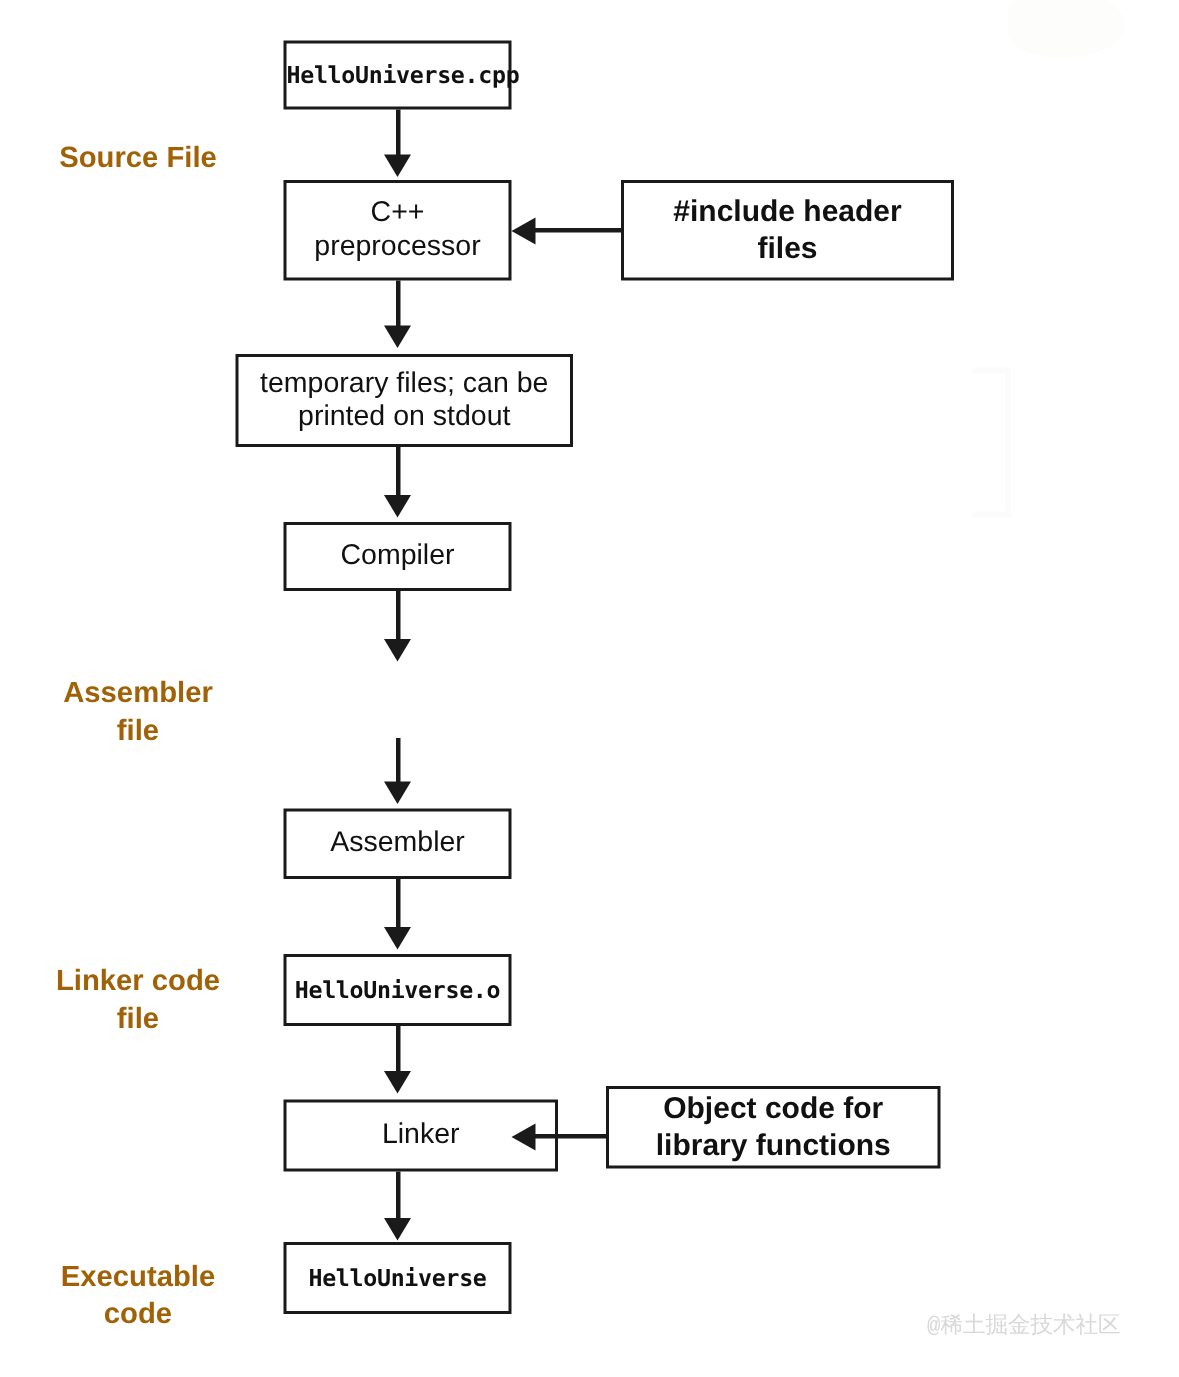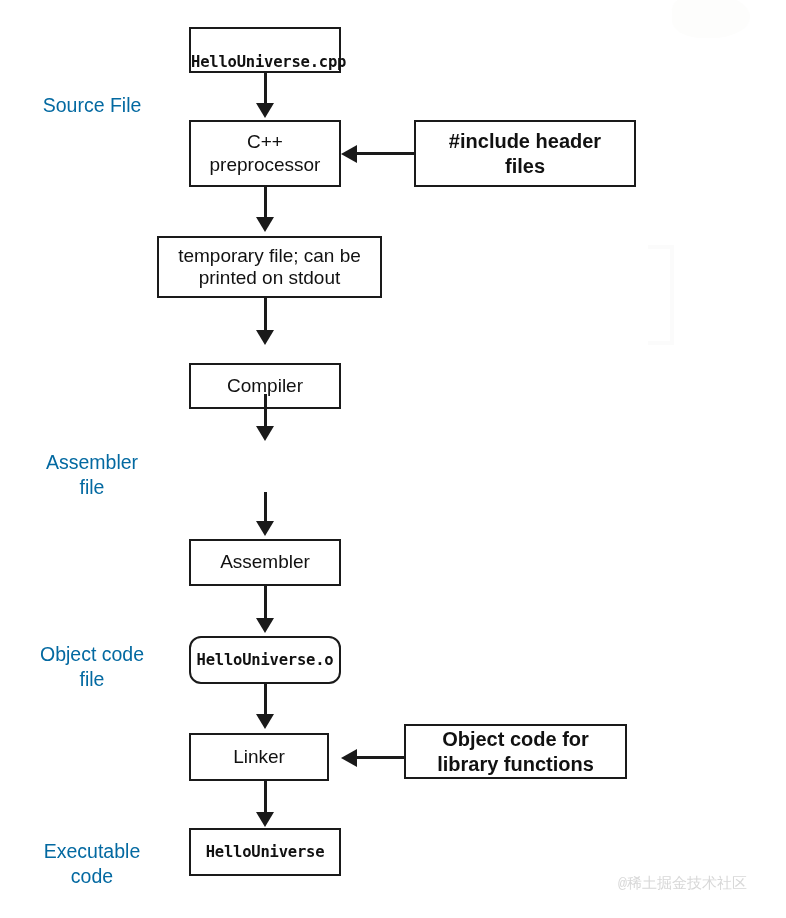--- a/index.html
+++ b/index.html
@@ -54,23 +54,23 @@
     font-family: "Liberation Sans", sans-serif;
     font-weight: 700;
     font-size: 20px;
     line-height: 1.22;
   }
 
   
   .stage-label {
     position: absolute;
     font-family: "Liberation Sans", sans-serif;
-    font-weight: 400;
+    font-weight: 700;
     font-size: 19.5px;
-    color: #0369a1;
+    color: #a16207;
     text-align: center;
     line-height: 1.28;
     white-space: pre-line;
     width: 160px;
     left: 12px;
   }
 
   
   .v-stem {
     position: absolute;
@@ -125,27 +125,27 @@
 <div id="canvas">
 
   <div class="ghost-blob" style="left:672px; top:-6px; width:78px; height:44px;"></div>
   <div class="ghost-bracket" style="left:648px; top:245px; width:22px; height:92px;"></div>
 
   <div class="stage-label" style="top:93px;">Source File</div>
 
   <div class="stage-label" style="top:450px;">Assembler
 file</div>
 
-  <div class="stage-label" style="top:642px;">Object code
+  <div class="stage-label" style="top:642px;">Linker code
 file</div>
 
   <div class="stage-label" style="top:839px;">Executable
 code</div>
 
-  <div class="node mono" style="left:189px; top:27px; width:152px; height:46px;align-items:flex-end;">
+  <div class="node mono" style="left:189px; top:27px; width:152px; height:46px;">
     <span class="node-text">HelloUniverse.cpp</span>
   </div>
 
   <div class="v-stem" style="left:263.5px; top:73px; height:32px;"></div>
   <div class="arrow-down" style="left:256px; top:103px;"></div>
 
   <div class="node sans" style="left:189px; top:120px; width:152px; height:67px;">
     <span class="node-text">C++
 preprocessor</span>
   </div>
@@ -155,53 +155,53 @@
 files</span>
   </div>
 
   <div class="h-stem" style="left:356px; top:152px; width:58px;"></div>
   <div class="arrow-left" style="left:341px; top:144.5px;"></div>
 
   <div class="v-stem" style="left:263.5px; top:187px; height:32px;"></div>
   <div class="arrow-down" style="left:256px; top:217px;"></div>
 
   <div class="node sans" style="left:157px; top:236px; width:225px; height:62px;">
-    <span class="node-text">temporary file; can be
+    <span class="node-text">temporary files; can be
 printed on stdout</span>
   </div>
 
   <div class="v-stem" style="left:263.5px; top:298px; height:34px;"></div>
   <div class="arrow-down" style="left:256px; top:330px;"></div>
 
-  <div class="node sans" style="left:189px; top:348px; width:152px; height:46px;margin-top:15px;">
+  <div class="node sans" style="left:189px; top:348px; width:152px; height:46px;">
     <span class="node-text">Compiler</span>
   </div>
 
   <div class="v-stem" style="left:263.5px; top:394px; height:34px;"></div>
   <div class="arrow-down" style="left:256px; top:426px;"></div>
 
 
   <div class="v-stem" style="left:263.5px; top:492px; height:31px;"></div>
   <div class="arrow-down" style="left:256px; top:521px;"></div>
 
   <div class="node sans" style="left:189px; top:539px; width:152px; height:47px;">
     <span class="node-text">Assembler</span>
   </div>
 
   <div class="v-stem" style="left:263.5px; top:586px; height:34px;"></div>
   <div class="arrow-down" style="left:256px; top:618px;"></div>
 
-  <div class="node mono" style="left:189px; top:636px; width:152px; height:48px;border-radius:12px;">
+  <div class="node mono" style="left:189px; top:636px; width:152px; height:48px;">
     <span class="node-text">HelloUniverse.o</span>
   </div>
 
   <div class="v-stem" style="left:263.5px; top:684px; height:32px;"></div>
   <div class="arrow-down" style="left:256px; top:714px;"></div>
 
-  <div class="node sans" style="left:189px; top:733px; width:140px; height:48px;">
+  <div class="node sans" style="left:189px; top:733px; width:183px; height:48px;">
     <span class="node-text">Linker</span>
   </div>
 
   <div class="node sansbold" style="left:404px; top:724px; width:223px; height:55px;">
     <span class="node-text">Object code for
 library functions</span>
   </div>
 
   <div class="h-stem" style="left:356px; top:756px; width:48px;"></div>
   <div class="arrow-left" style="left:341px; top:748.5px;"></div>

